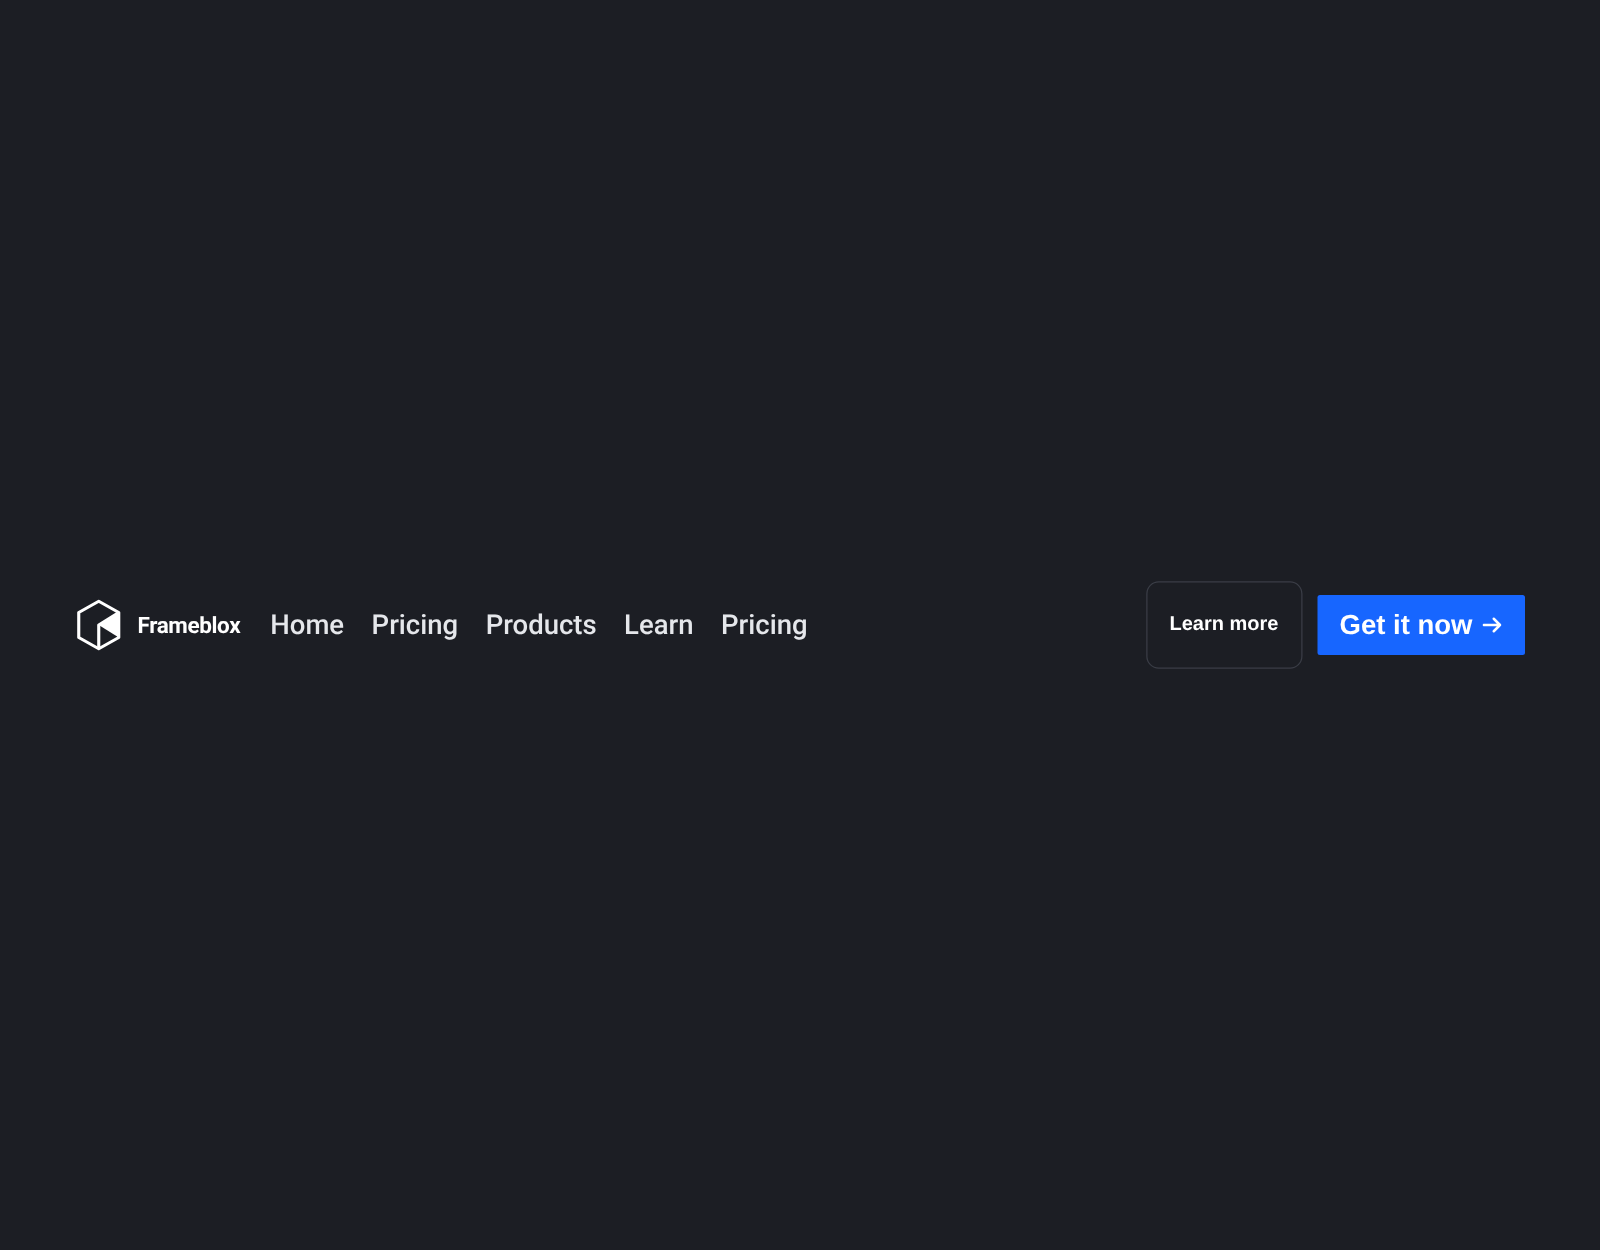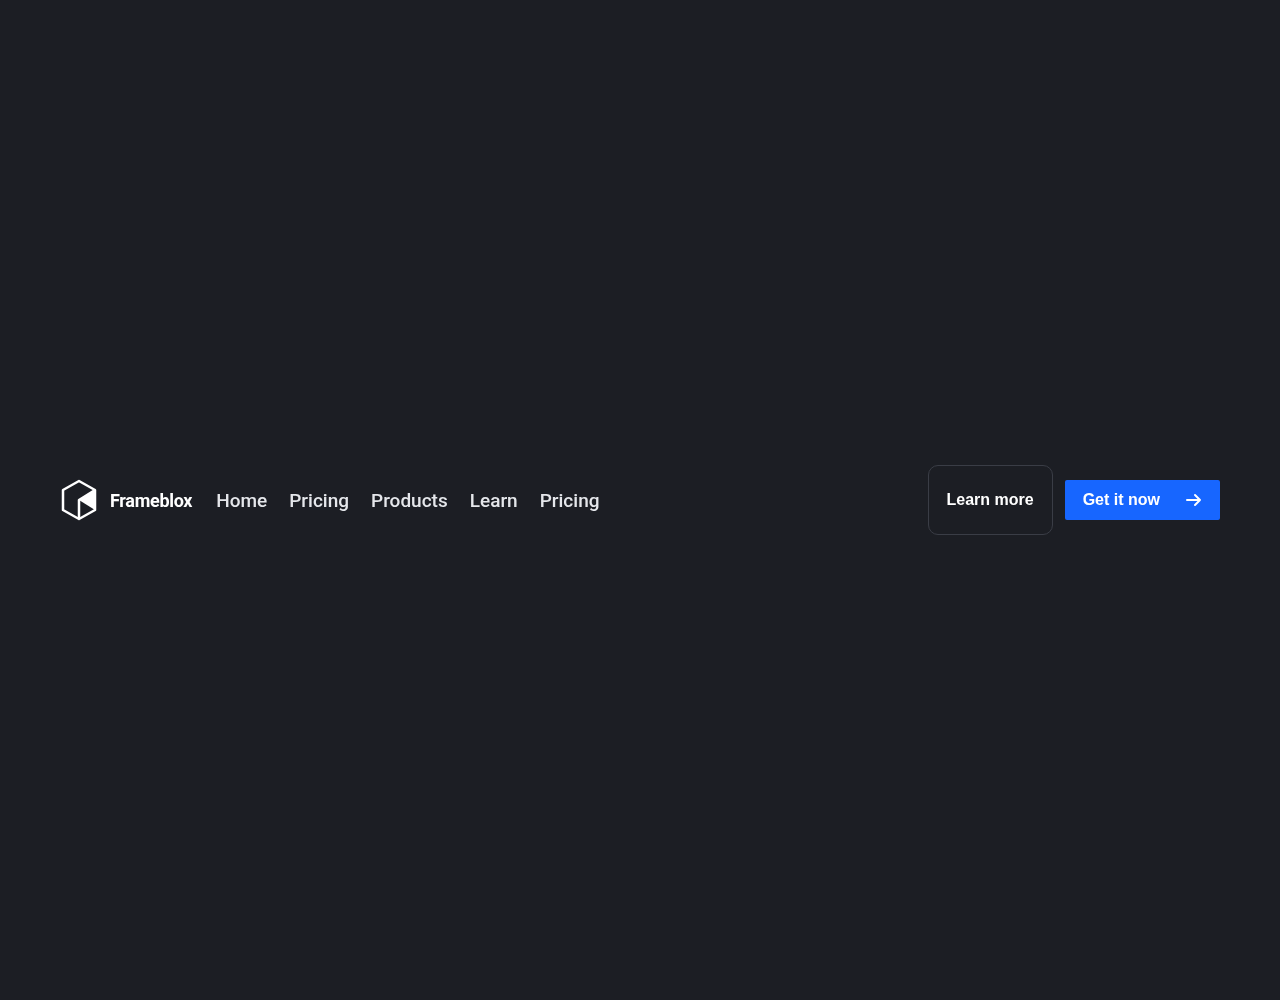--- a/index.html
+++ b/index.html
@@ -62,21 +62,21 @@
 
     .nav-links {
       display: flex;
       align-items: center;
       gap: 22px;
       margin-left: 4px;
     }
 
     .nav-link {
       color: #E5E7EB;
-      font-size: 19px;
+      font-size: 22px;
       font-weight: 500;
       cursor: pointer;
       white-space: nowrap;
     }
 
     .nav-right {
       display: flex;
       align-items: center;
       gap: 12px;
     }
@@ -89,28 +89,28 @@
       font-weight: 600;
       padding: 25px 18px;
       border-radius: 10px;
       cursor: pointer;
     }
 
     .btn-primary {
       background-color: #1766FF;
       border: none;
       color: #FFFFFF;
-      font-size: 16px;
+      font-size: 22px;
       font-weight: 600;
       padding: 11px 18px;
       border-radius: 2px;
       cursor: pointer;
       display: flex;
       align-items: center;
-      gap: 26px;
+      gap: 8px;
     }
 
     .arrow-icon {
       display: inline-flex;
       align-items: center;
       justify-content: center;
     }
 
     .arrow-icon svg {
       width: 16px;

